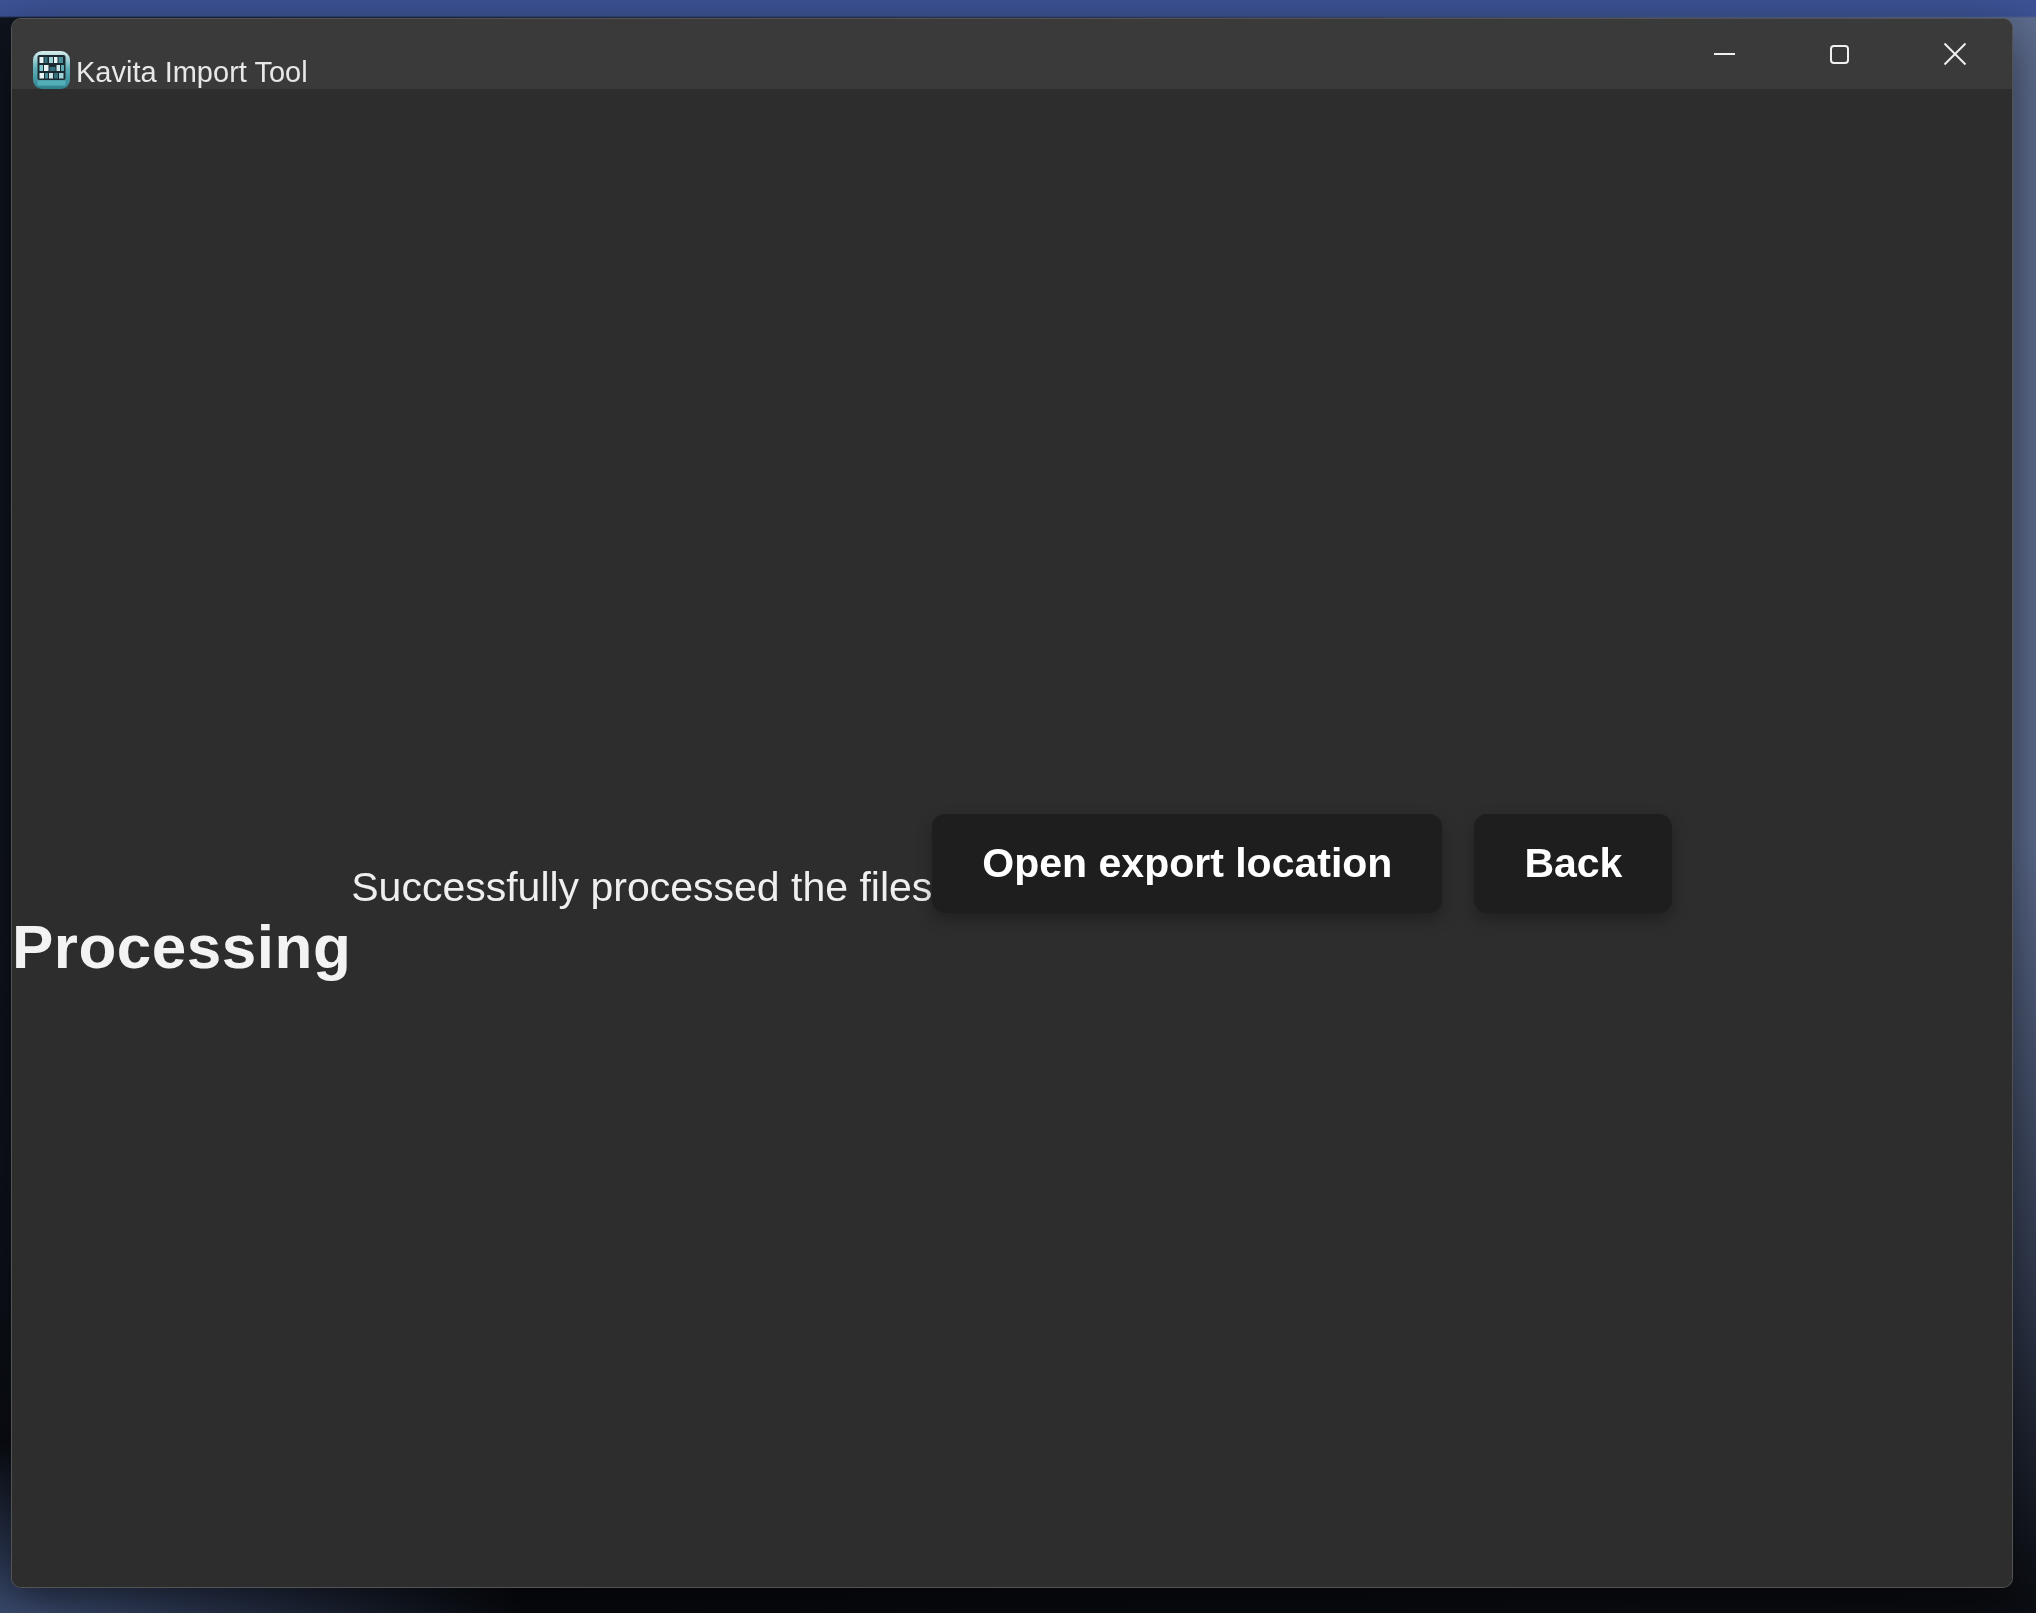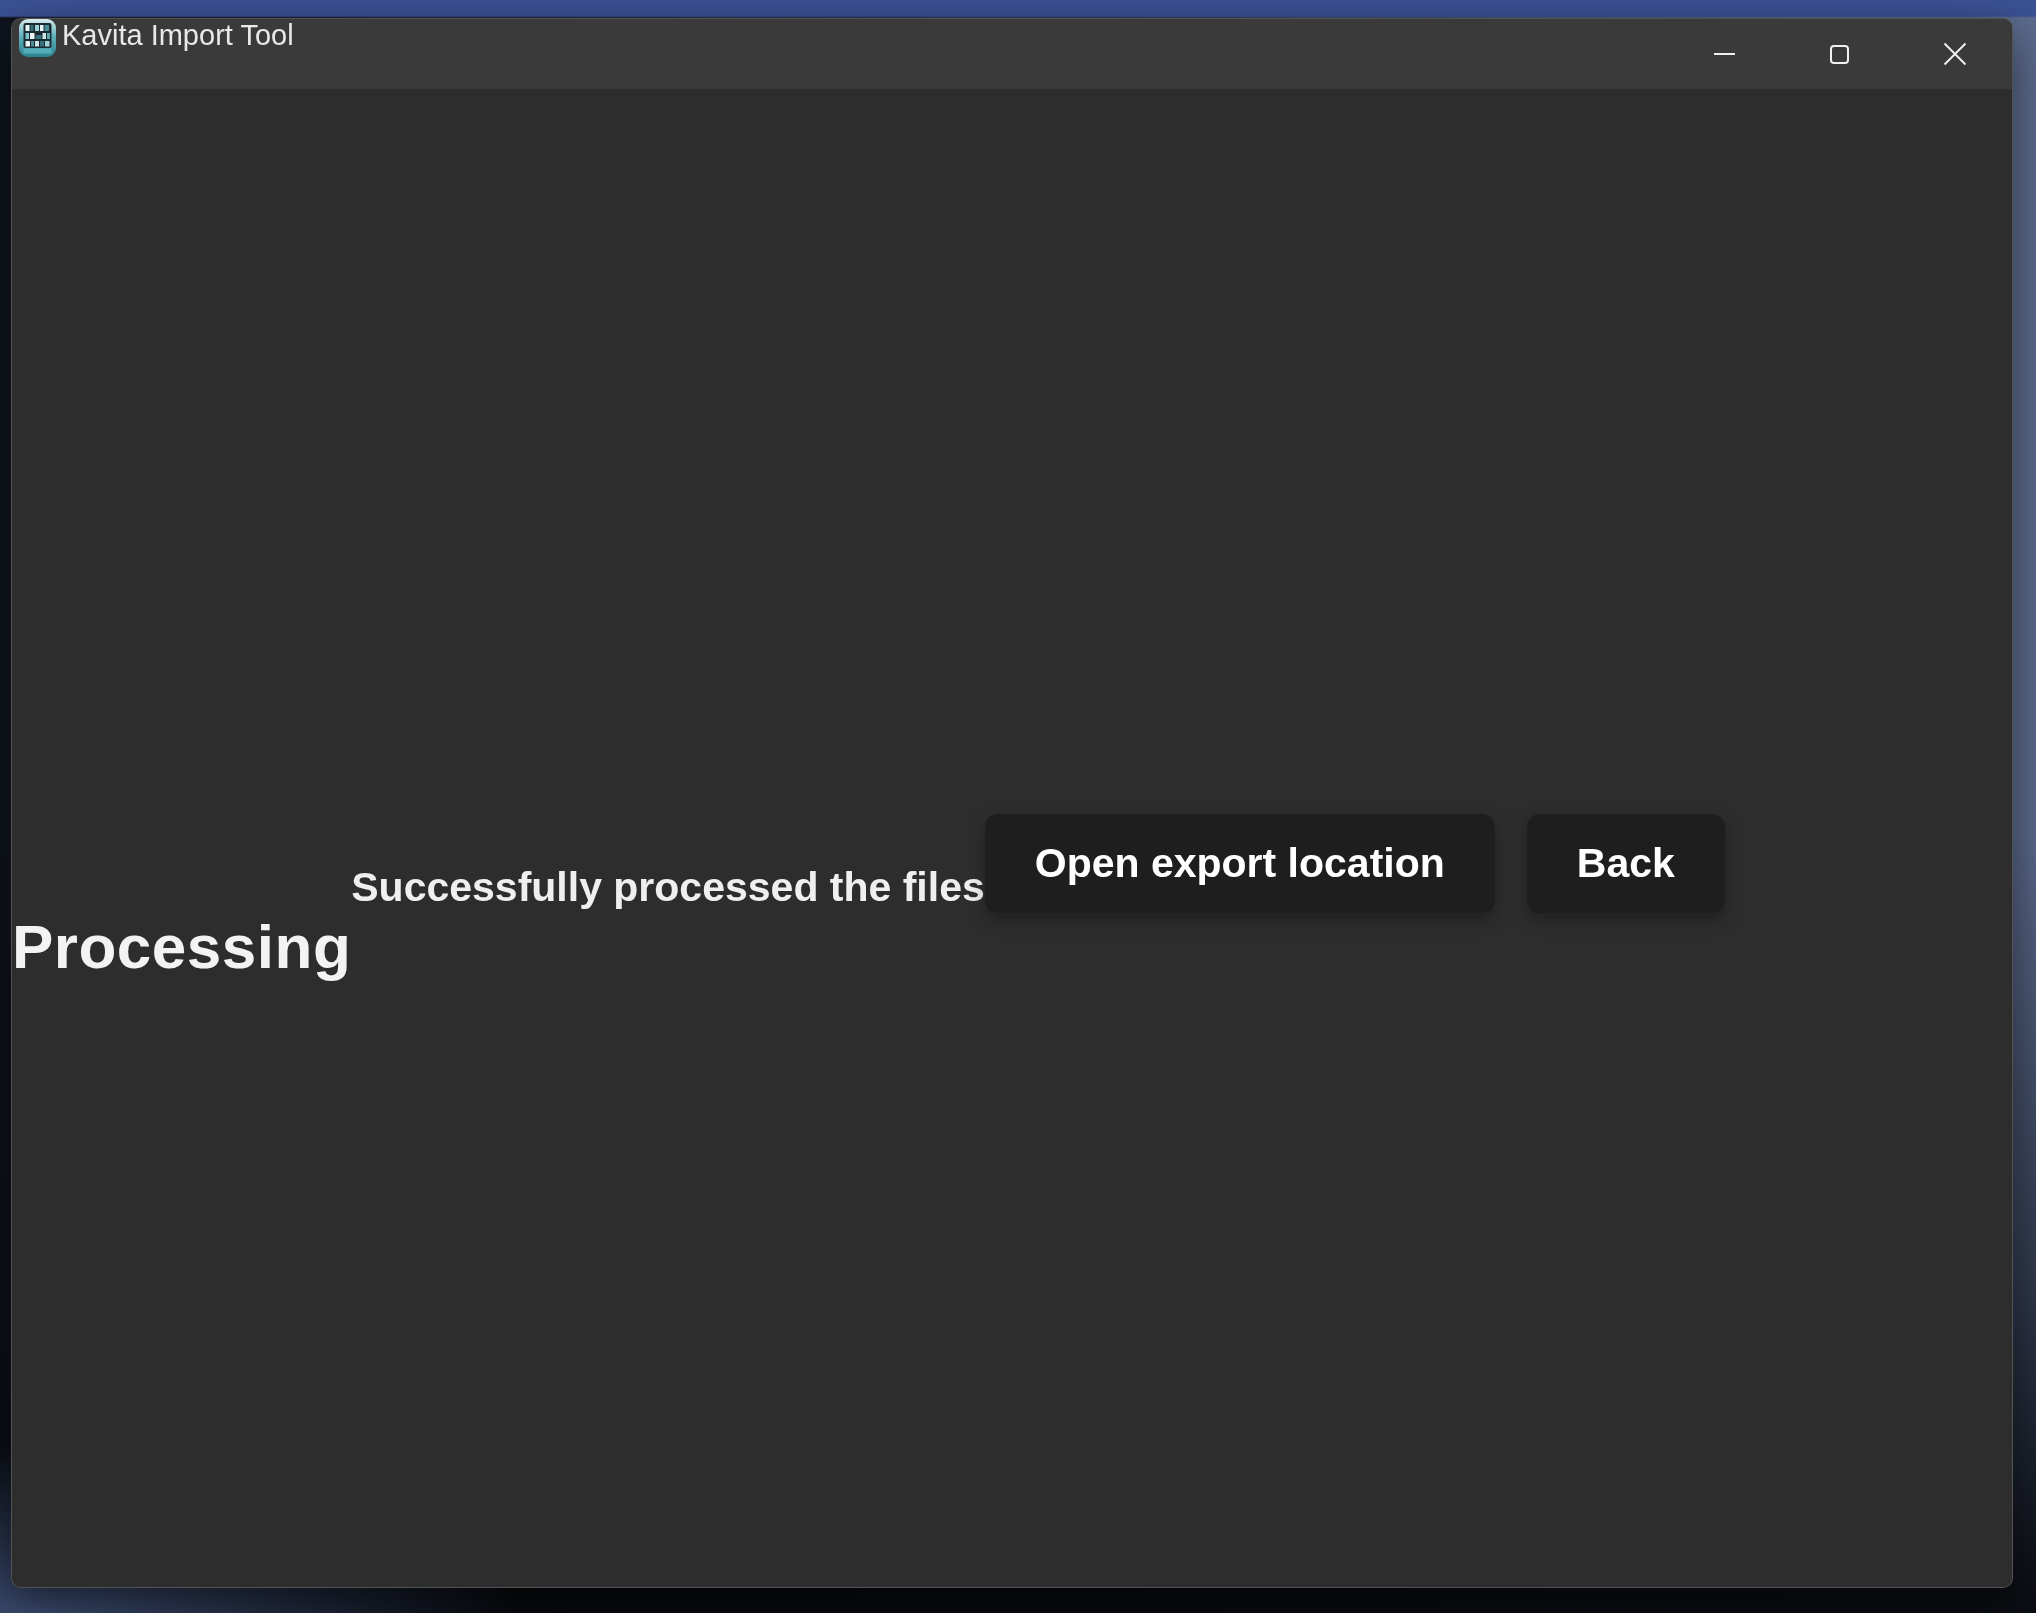--- a/index.html
+++ b/index.html
@@ -33,22 +33,22 @@
     border-radius: 10px;
     overflow: hidden;
     box-shadow: 0 18px 50px rgba(0,0,0,0.55);
   }
 
   
   .titlebar {
     height: 70px;
     background: #3a3a3a;
     display: flex;
-    align-items: flex-start;
-    padding-left: 7px;
+    align-items: flex-end;
+    padding-left: 21px;
   }
   .app-icon {
     width: 37px;
     height: 38px;
     flex: 0 0 auto;
     display: block;
   }
   .window-title {
     margin-left: 6px;
     font-size: 29px;
@@ -102,21 +102,21 @@
     font-size: 62px;
     line-height: 1;
     font-weight: 700;
     color: #f3f3f3;
     letter-spacing: 0.5px;
   }
   .status-message {
     margin: 97px 0 0 0;
     font-size: 41px;
     line-height: 1.15;
-    font-weight: 700;
+    font-weight: 400;
     color: #efefef;
   }
   .btn-row {
     display: flex;
     gap: 32px;
     margin-top: 48px;
     align-items: stretch;
   }
   .action-btn {
     height: 99px;

